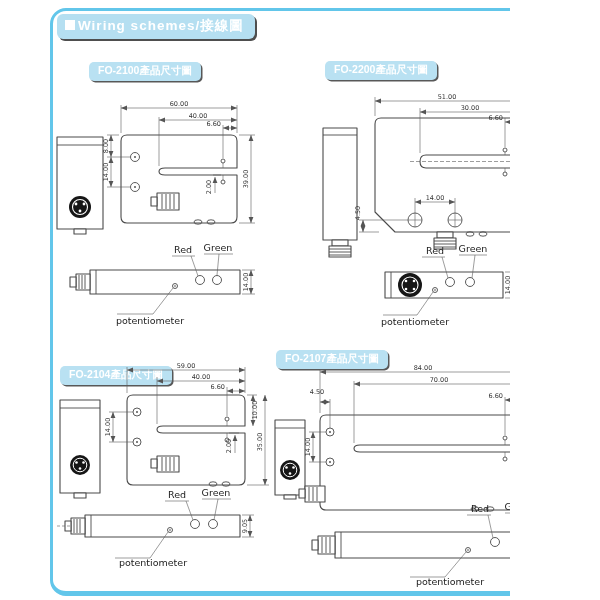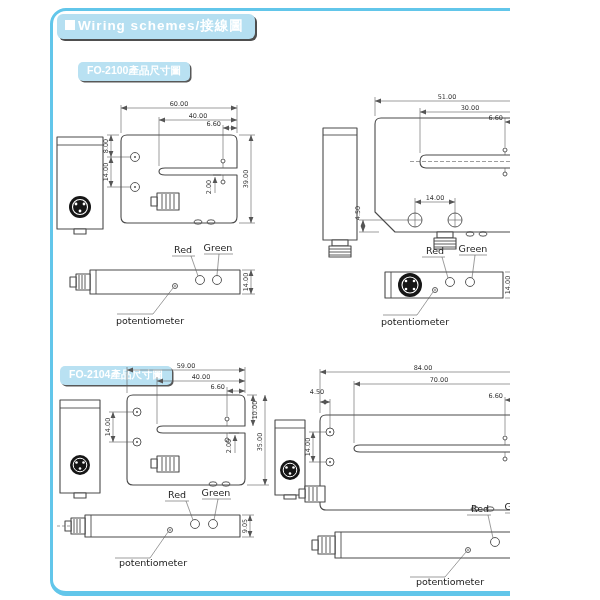--- a/index.html
+++ b/index.html
@@ -24,22 +24,24 @@
 </head>
 <body>
 
 <div id="page">
   <div class="frame"></div>
 
   <div class="header">
     <span class="sq"></span><span>Wiring schemes/接線圖</span>
   </div>
 
-  <div class="plabel" style="left:78px;top:62px;">FO-2100產品尺寸圖</div>
+  <div class="plabel" style="left:89px;top:62px;">FO-2100產品尺寸圖</div>
+  <div class="plabel" style="left:325px;top:61px;">FO-2200產品尺寸圖</div>
   <div class="plabel" style="left:60px;top:350px;margin-top:16px;">FO-2104產品尺寸圖</div>
+  <div class="plabel" style="left:276px;top:350px;">FO-2107產品尺寸圖</div>
 
   <svg style="left:55px;top:95px;" width="215" height="250" viewBox="0 0 215 250">
     <defs>
         <marker id="p1a" viewBox="0 0 10 10" refX="10" refY="5" markerWidth="6" markerHeight="6" markerUnits="userSpaceOnUse" orient="auto-start-reverse">
           <path d="M0,1 L10,5 L0,9 z" fill="#555"></path>
         </marker>
       </defs>
     <g>
       <rect class="body" x="2" y="42" width="46" height="92"></rect>
       <line class="ln" x1="2" y1="50" x2="48" y2="50"></line>

